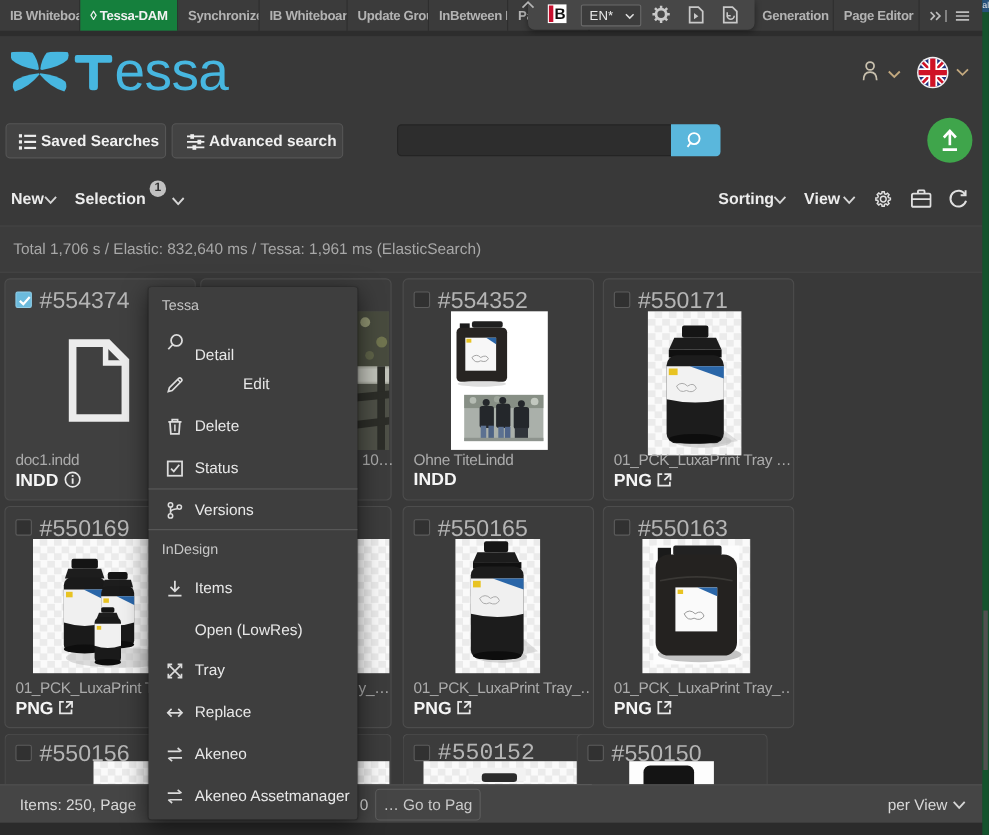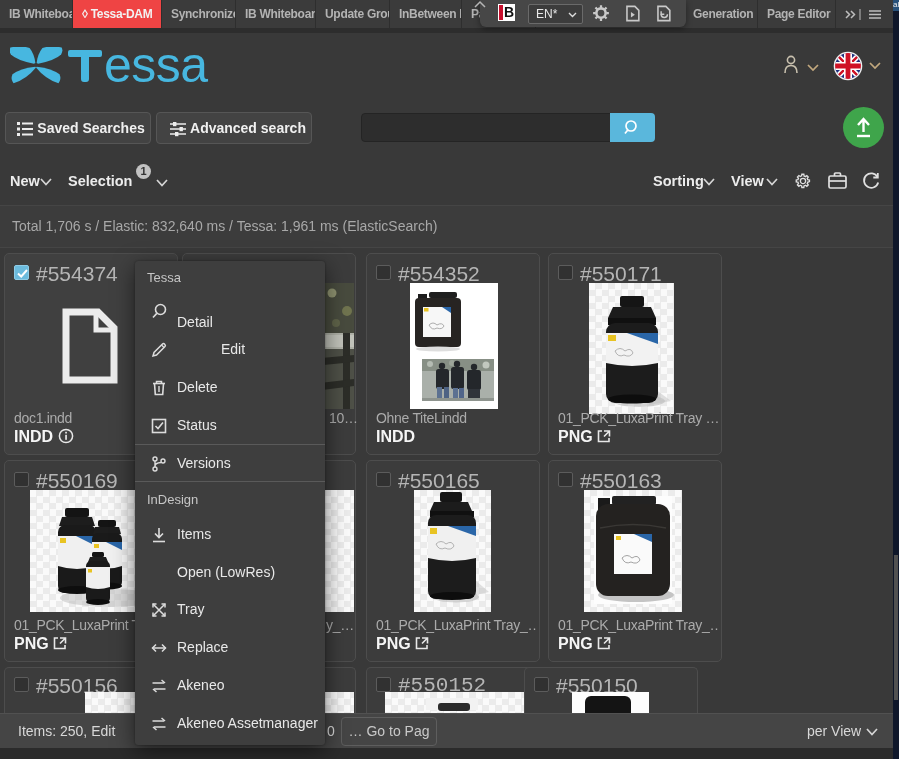--- a/index.html
+++ b/index.html
@@ -6,21 +6,21 @@
   html,body { width:899px; height:759px; overflow:hidden; background:#383838;
     font-family:"Liberation Sans", sans-serif; }
   #app { position:relative; width:899px; height:759px; background:#393939; overflow:hidden; }
   .abs { position:absolute; }
 
   
   #tabbar { position:absolute; left:0; top:0; width:899px; height:28px; background:#3b3b3b; }
   #tabstrip { position:absolute; left:0; top:28px; width:899px; height:5px; background:#2d2d2d; }
   .tab { position:absolute; top:0; height:28px; line-height:28px; font-size:12px; font-weight:bold;
     letter-spacing:-0.3px; color:#b3b3b3; padding:0 9px; white-space:nowrap; overflow:hidden; border-right:1px solid #2e2e2e; }
-  .tab.active { background:#ef4444; color:#f2f2f2; }
+  .tab.active { background:#15803d; color:#f2f2f2; }
   #tabicons { position:absolute; top:0; right:6px; height:28px; color:#c7c7c7; }
 
   
   #ibpanel { position:absolute; left:480px; top:0; width:206px; height:27px; background:#474747;
     border-radius:0 0 6px 6px; box-shadow:0 2px 6px rgba(0,0,0,.4); }
   #ibpanel .en { position:absolute; left:48px; top:3.5px; width:55px; height:20px; background:#3c3c3c;
     border:1px solid #6a6a6a; border-radius:2px; color:#e8e8e8; font-size:12px; line-height:18px;
     padding-left:7px; }
 
   
@@ -64,21 +64,21 @@
     border-radius:3px; box-shadow:0 6px 22px rgba(0,0,0,.55), 0 0 2px rgba(0,0,0,.4); }
   .mhead { position:absolute; left:12px; font-size:13px; color:#c6c6c6; }
   .mi { position:absolute; left:42px; font-size:14px; color:#e8e8e8; white-space:nowrap; }
   .mic { position:absolute; left:15px; width:18px; height:18px; }
   .msep { position:absolute; left:0; width:190px; height:1px; background:#5a5a5a; }
 
   
   #footer { position:absolute; left:0; top:713px; width:893px; height:35px; background:#454545;
     border-top:1px solid #515151; color:#d8d8d8; font-size:14px; }
   #strip { position:absolute; left:0; top:748px; width:899px; height:11px; background:#2b2b2b; }
-  #redge { position:absolute; left:893px; top:0; width:6px; height:759px; background:#0f172a; }
+  #redge { position:absolute; left:893px; top:0; width:6px; height:759px; background:#14532d; }
 
   svg { display:block; }
 </style>
 </head>
 <body>
 <div id="app">
 
   <div id="tabbar">
     <div class="tab" style="left:0; width:73px;">IB Whiteboard</div>
     <div class="tab active" style="left:73px; width:89px;">◊ Tessa-DAM</div>
@@ -490,21 +490,21 @@
   </div>
   <div class="card" style="left:524px; top:667px; height:46px; border-radius:5px 5px 0 0; border-bottom:none;">
     <div class="cb" style="top:9px;"></div>
     <div class="cid" style="top:6px;">#550150</div>
     <div class="cimg" style="left:47px; top:24px; width:77px; height:22px; background:#fdfdfd;">
       <div class="abs" style="left:13px; top:4px; width:46px; height:24px; background:#141414; border-radius:6px;"></div>
     </div>
   </div>
 
   <div id="footer">
-    <div class="abs" style="left:18px; top:9px;">Items: 250, Edit</div>
+    <div class="abs" style="left:18px; top:9px;">Items: 250, Page</div>
     <div class="abs" style="left:327px; top:9px;">0</div>
     <div class="abs" style="left:341px; top:3px; width:96px; height:29px; border:1px solid #5e5e5e; border-radius:4px; color:#c9c9c9; line-height:27px; text-align:center;">… Go to Pag</div>
     <div class="abs" style="left:807px; top:9px; font-weight:normal;">per View</div>
     <svg class="abs" style="left:866px; top:14px;" width="12" height="8" viewBox="0 0 12 8">
         <path d="M1,1 L6,6.5 L11,1" fill="none" stroke="#d5d5d5" stroke-width="1.7"></path>
       </svg>
   </div>
   <div id="strip"></div>
   <div id="redge">
     <div class="abs" style="left:0; top:0; width:6px; height:11px; background:#27517a; color:#eee; font-size:8px; overflow:hidden;">al</div>

